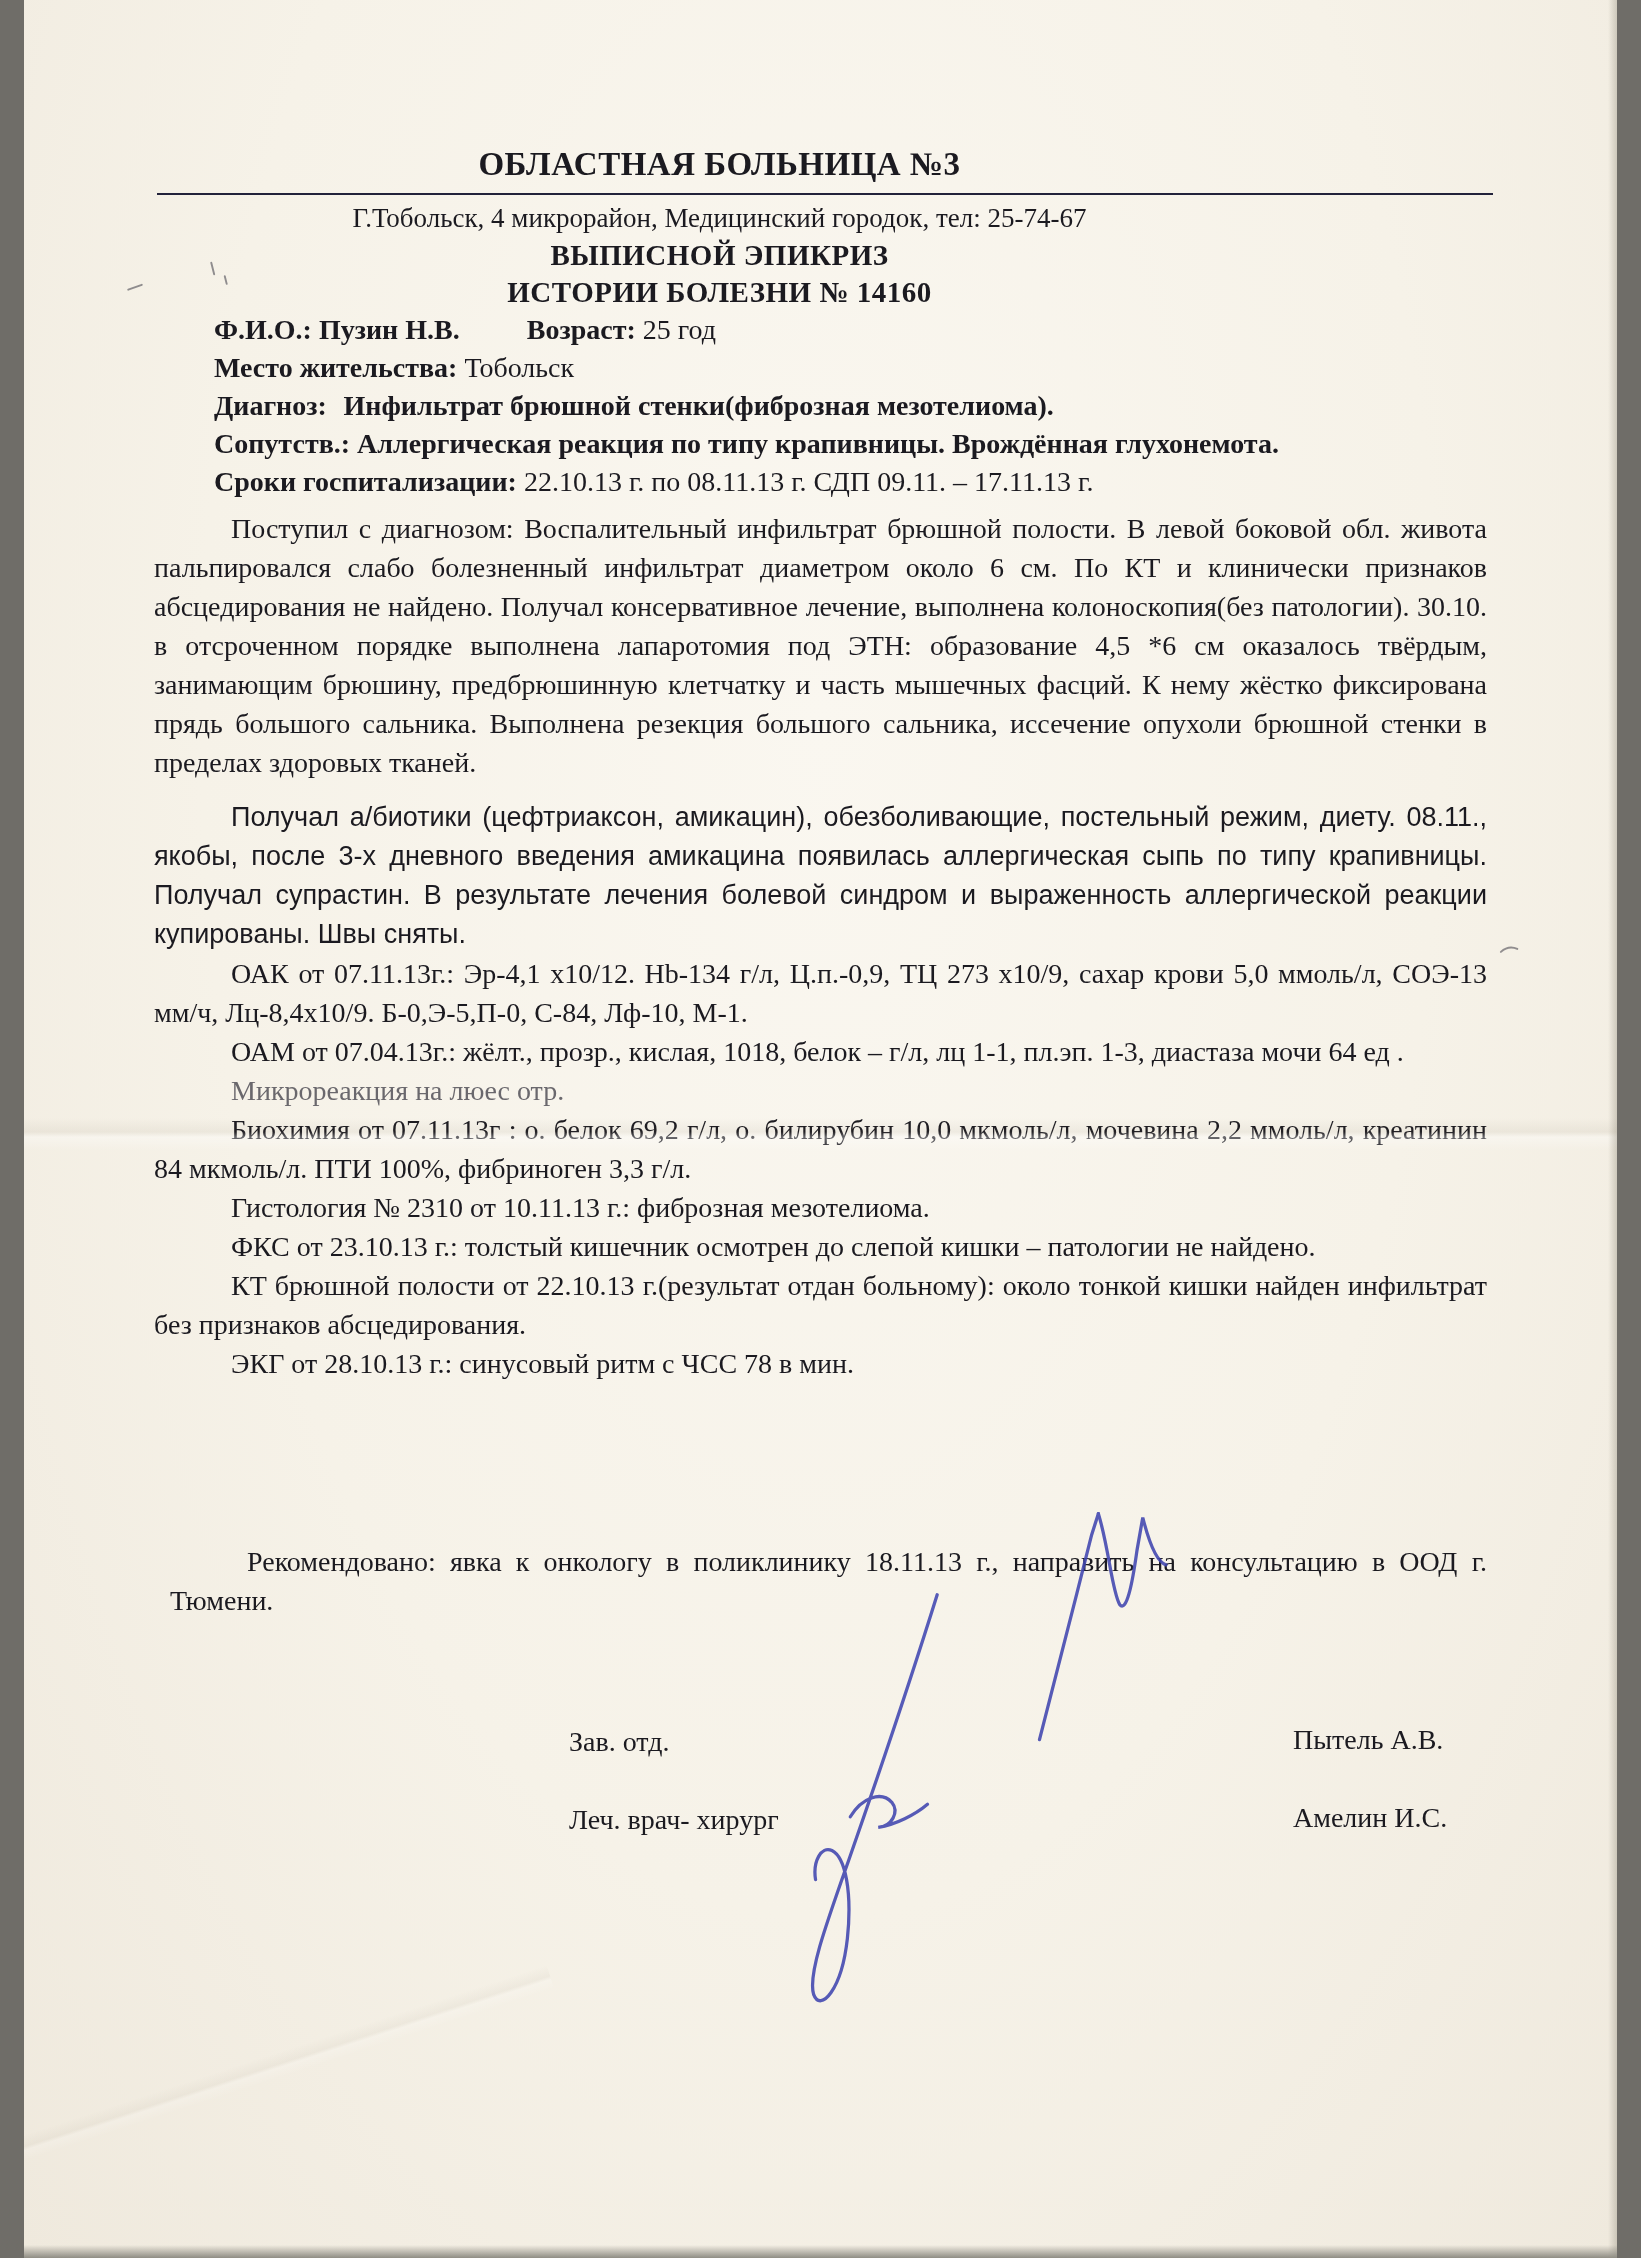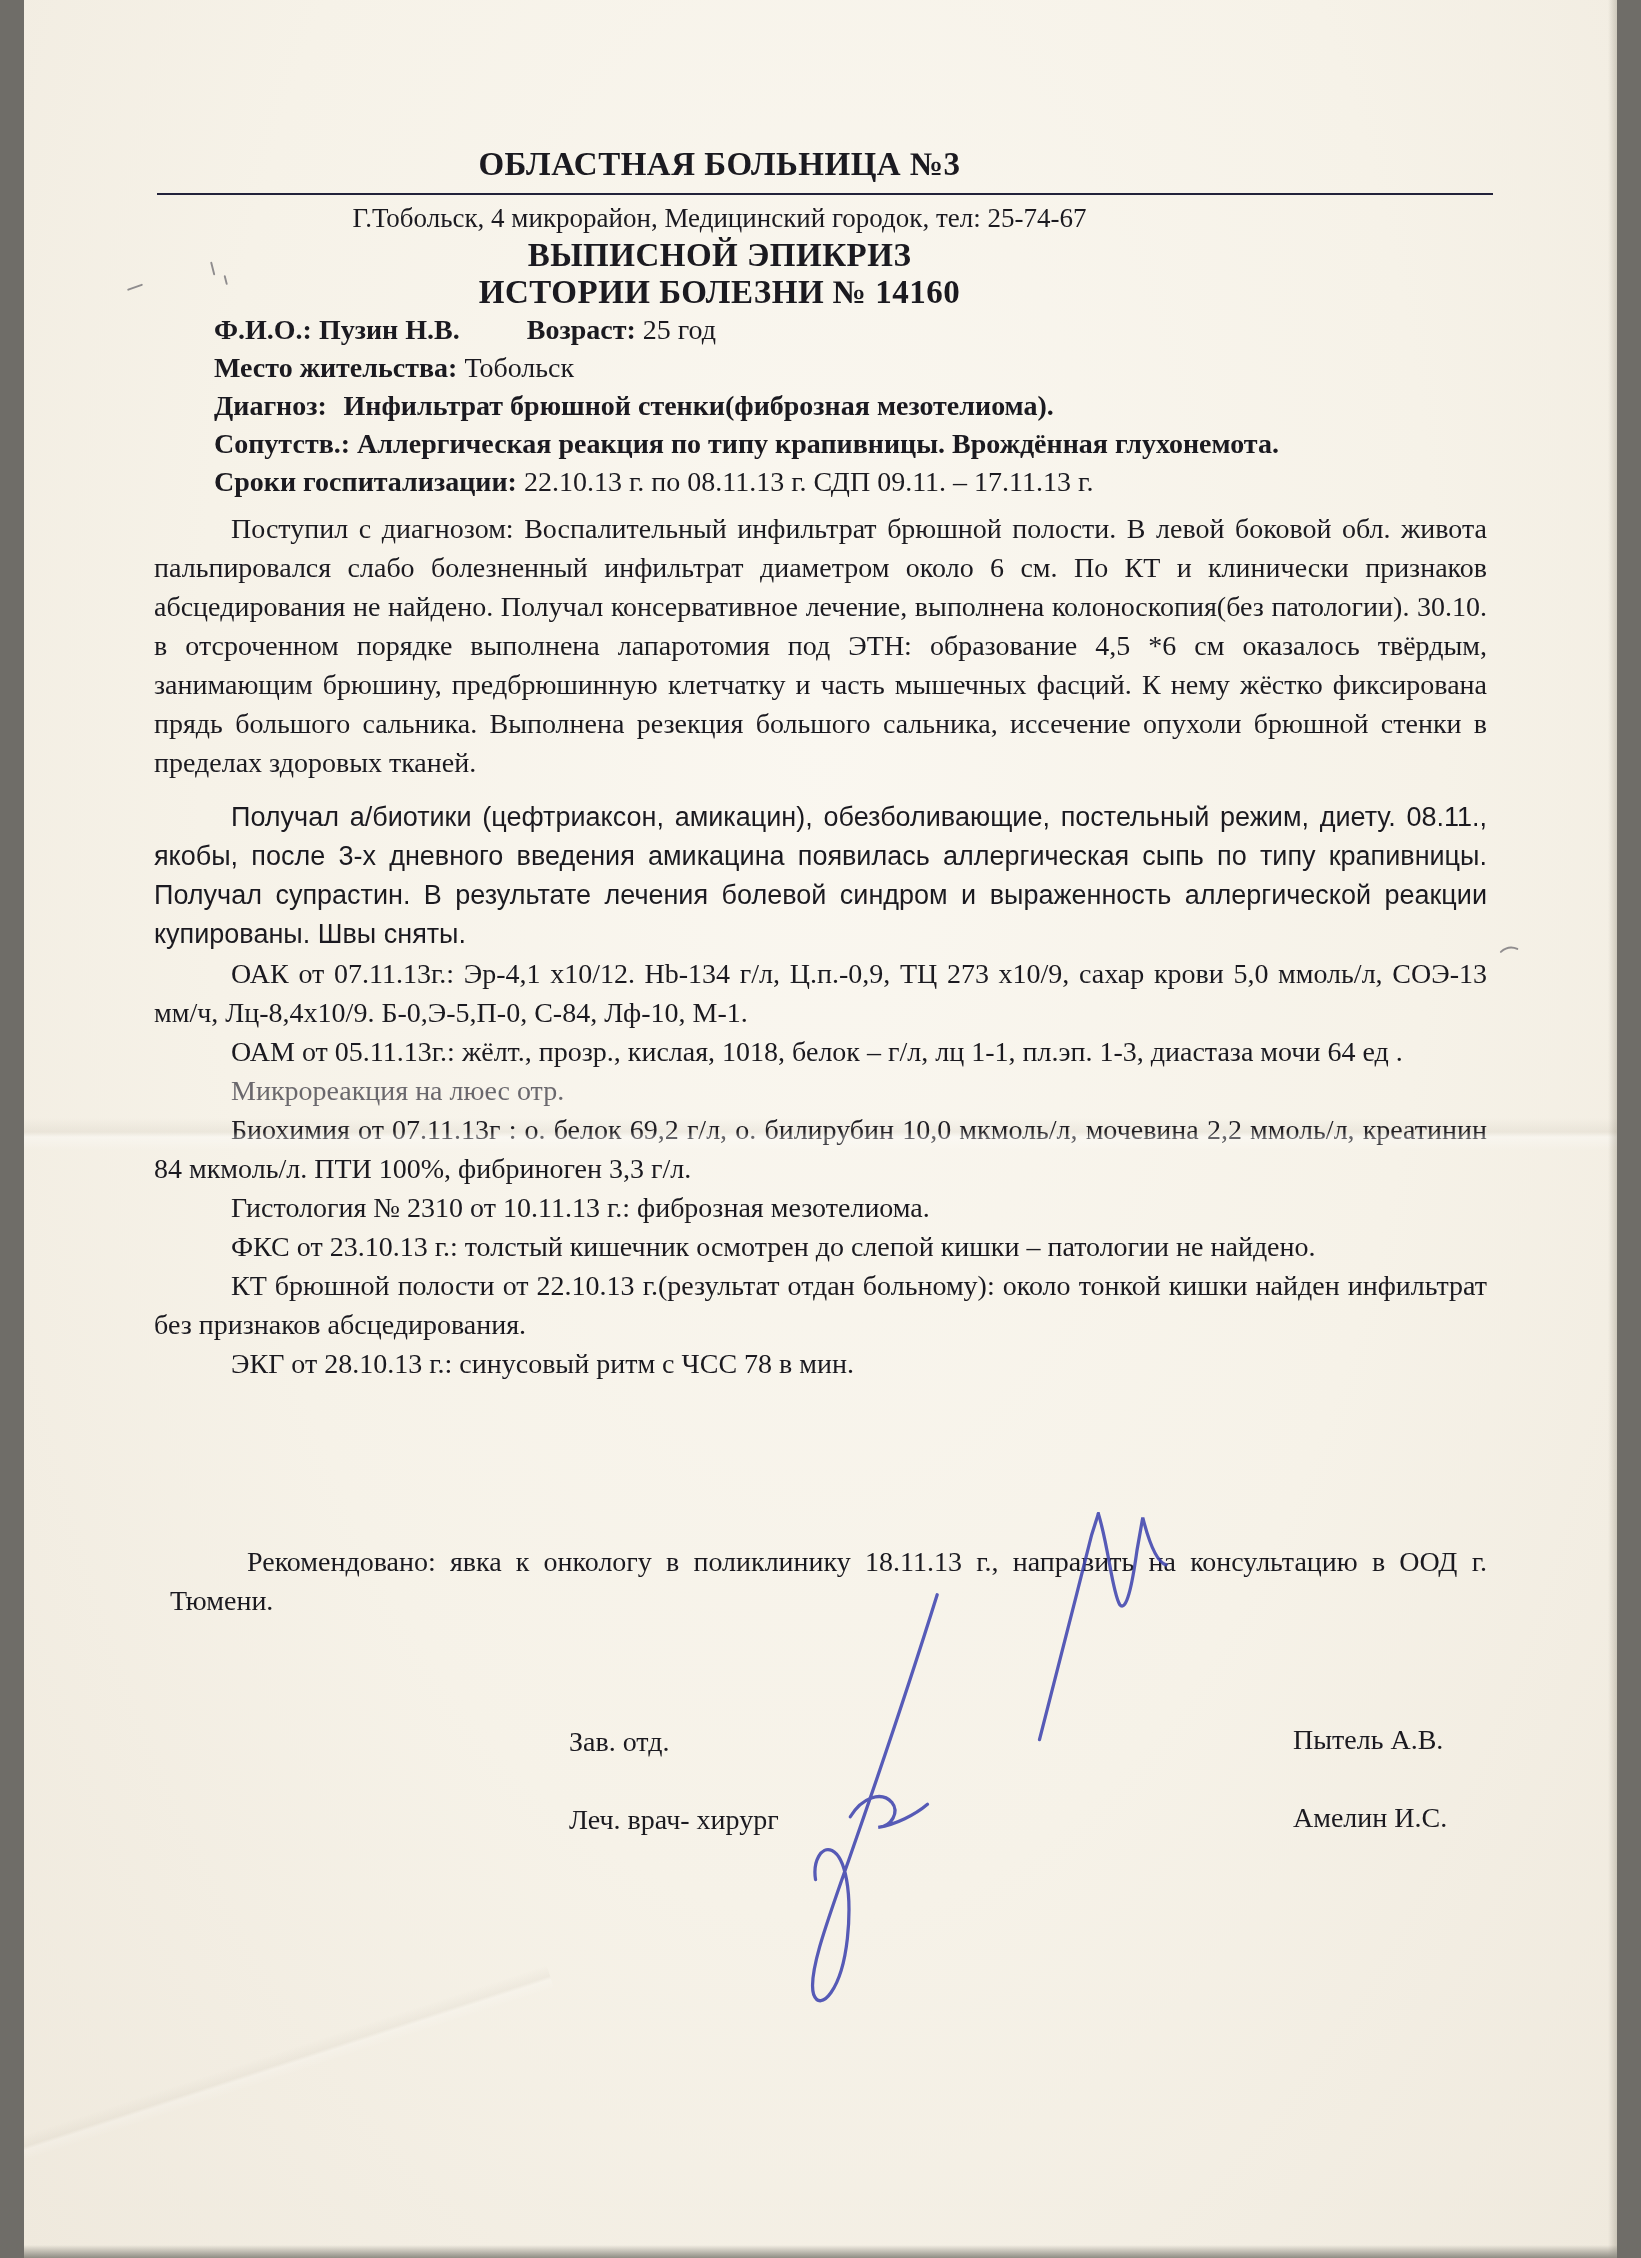--- a/index.html
+++ b/index.html
@@ -23,21 +23,21 @@
       rgba(255,255,255,.35) 58%, rgba(0,0,0,0) 100%);}
   .crease-diag{position:absolute;width:599px;height:25px;pointer-events:none;opacity:.6;
     background:linear-gradient(to bottom, rgba(0,0,0,0), rgba(120,108,86,.09) 45%,
       rgba(255,255,255,.3) 60%, rgba(0,0,0,0));}
 
   .hdr{text-align:center;width:1159px;margin-left:116px;}
   .hospital-title{margin-top:143px;font-size:33px;line-height:42px;font-weight:bold;letter-spacing:0.5px;}
   .rule{margin:7.7px 124px 0 133px;border-top:2.9px solid #22223a;height:0;}
   .address{margin-top:5.8px;font-size:27px;line-height:37px;}
   .department{font-size:26px;line-height:37px;}
-  .doc-title{font-size:33px;line-height:37px;font-weight:bold;letter-spacing:0.5px;}
+  .doc-title{font-size:29px;line-height:37px;font-weight:bold;letter-spacing:0.5px;}
 
   .content{margin:0 130px;font-size:28px;line-height:38px;}
   .info{margin-left:60px;}
   .b{font-weight:bold;text-align:center;}
   .age-gap{display:inline-block;width:60px;}
   .val-gap{display:inline-block;width:9.7px;}
 
   .para{margin:0;text-align:justify;text-indent:77px;line-height:39px;}
   .para.first{margin-top:7.7px;}
   .para.sans{margin-top:15.4px;font-family:"Liberation Sans","DejaVu Sans",sans-serif;font-size:27px;}
@@ -92,21 +92,21 @@
     </div>
     <div class="info">
       <span class="b">Сроки госпитализации:</span>
       <span>22.10.13 г. по 08.11.13 г. СДП 09.11. – 17.11.13 г.</span>
     </div>
 
     <p class="para first">Поступил с диагнозом: Воспалительный инфильтрат брюшной полости. В левой боковой обл. живота пальпировался слабо болезненный инфильтрат диаметром около 6 см. По КТ и клинически признаков абсцедирования не найдено. Получал консервативное лечение, выполнена колоноскопия(без патологии). 30.10. в отсроченном порядке выполнена лапаротомия под ЭТН: образование 4,5 *6 см оказалось твёрдым, занимающим брюшину, предбрюшинную клетчатку и часть мышечных фасций. К нему жёстко фиксирована прядь большого сальника. Выполнена резекция большого сальника, иссечение опухоли брюшной стенки в пределах здоровых тканей.</p>
     <p class="para sans">Получал а/биотики (цефтриаксон, амикацин),  обезболивающие, постельный режим, диету. 08.11., якобы, после 3-х дневного введения амикацина появилась аллергическая сыпь по типу крапивницы. Получал супрастин. В результате лечения болевой синдром и выраженность аллергической реакции купированы. Швы сняты.</p>
 
     <p class="lab">ОАК от 07.11.13г.: Эр-4,1 х10/12. Hb-134 г/л,  Ц.п.-0,9, ТЦ  273 х10/9, сахар крови 5,0 ммоль/л,  СОЭ-13 мм/ч, Лц-8,4х10/9. Б-0,Э-5,П-0, С-84, Лф-10, М-1.</p>
-    <p class="lab">ОАМ от 05.11.13г.:  жёлт., прозр., кислая, 1018, белок – г/л,  лц  1-1, пл.эп. 1-3, диастаза мочи  64 ед .</p>
+    <p class="lab">ОАМ от 07.04.13г.:  жёлт., прозр., кислая, 1018, белок – г/л,  лц  1-1, пл.эп. 1-3, диастаза мочи  64 ед .</p>
     <p class="lab faded">Микрореакция на люес отр.</p>
     <p class="lab">Биохимия от 07.11.13г : о. белок  69,2 г/л, о. билирубин 10,0 мкмоль/л, мочевина  2,2 ммоль/л, креатинин 84  мкмоль/л. ПТИ 100%, фибриноген 3,3 г/л.</p>
     <p class="lab">Гистология  № 2310 от 10.11.13 г.: фиброзная мезотелиома.</p>
     <p class="lab">ФКС от 23.10.13 г.: толстый кишечник осмотрен до слепой кишки – патологии не найдено.</p>
     <p class="lab">КТ брюшной полости от 22.10.13 г.(результат отдан больному):  около тонкой кишки найден инфильтрат без признаков абсцедирования.</p>
     <p class="lab">ЭКГ от 28.10.13 г.: синусовый ритм с ЧСС 78  в мин.</p>
   </div>
 
   <p class="recommend">Рекомендовано: явка к онкологу в поликлинику 18.11.13 г., направить на консультацию в ООД г. Тюмени.</p>
 

